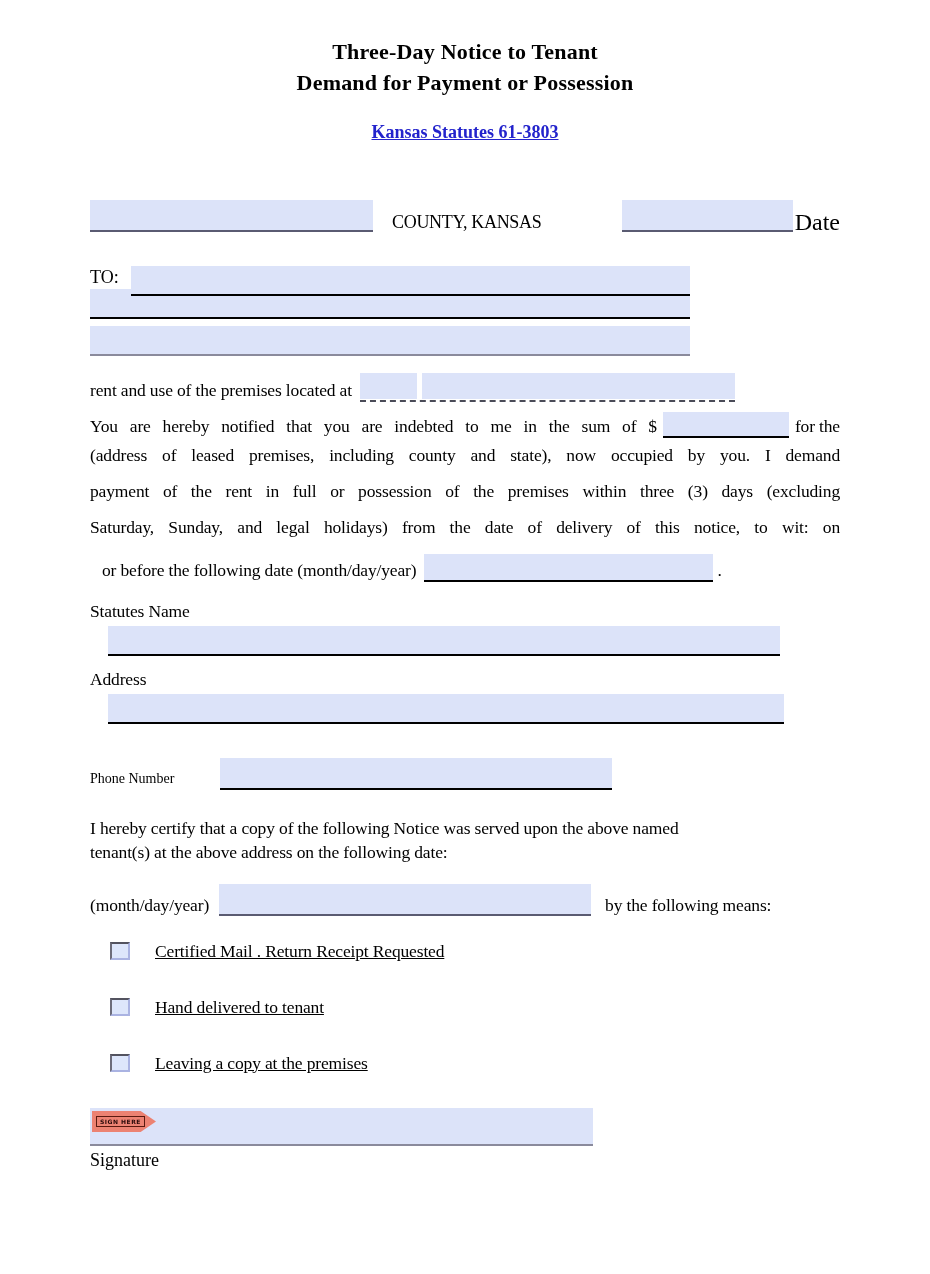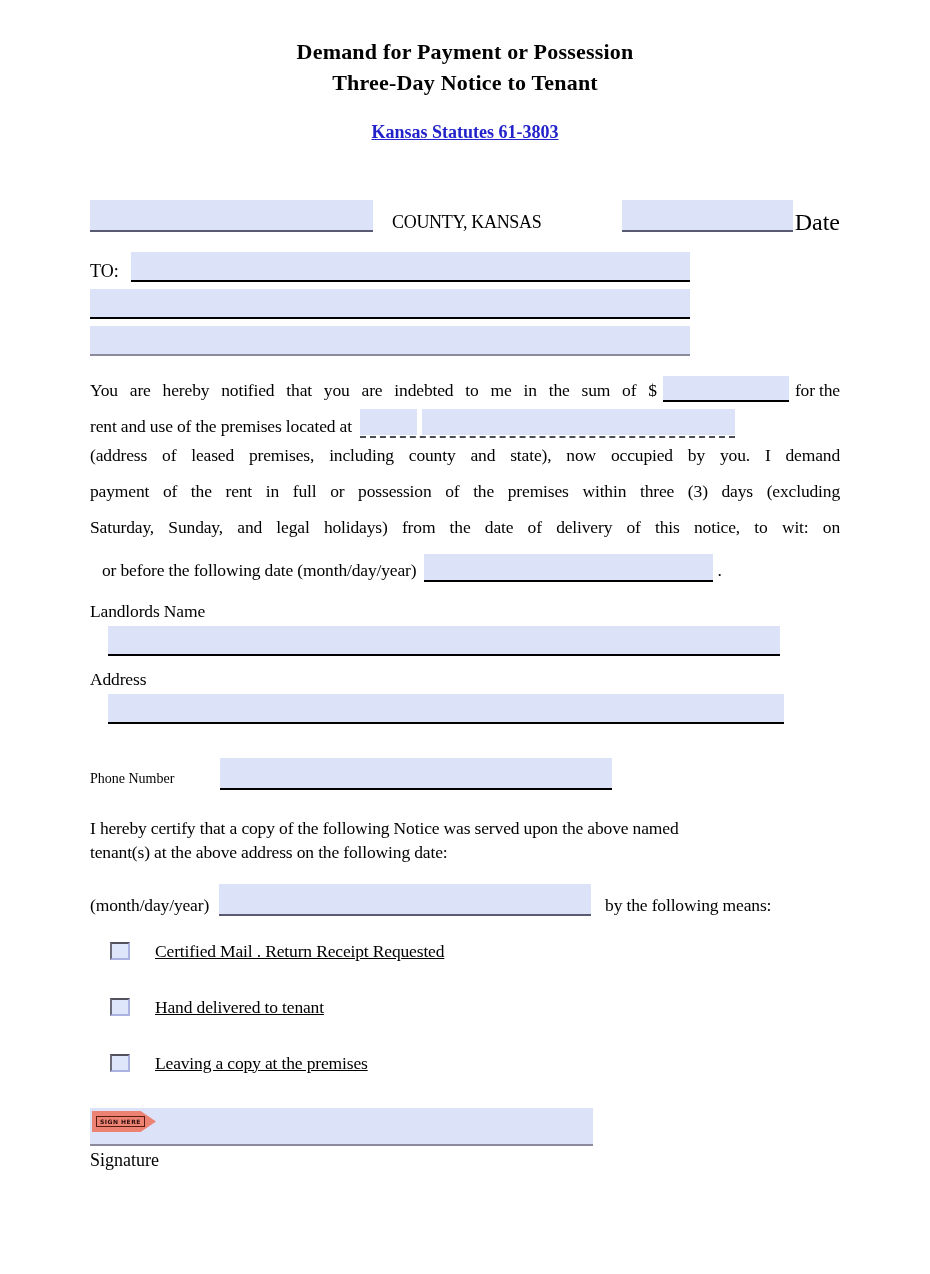--- a/index.html
+++ b/index.html
@@ -28,21 +28,21 @@
   .ul-gray  { border-bottom:2px solid #8a8a9c; }
   .ul-slate { border-bottom:2px solid #5a5b72; }
 
   .county-row { display:flex; align-items:flex-end; margin-top:52px; height:34px; }
   .county-fld { width:283px; height:32px; }
   .county-label { font-size:18px; margin-left:19px; letter-spacing:-0.3px; line-height:20px; }
   .date-fld { margin-left:auto; width:171px; height:32px; }
   .date-label { font-size:24px; line-height:20px; margin-left:2px; }
 
   .to-block { margin-top:34px; width:600px; }
-  .to-row1 { display:flex; align-items:flex-end; height:16px; }
+  .to-row1 { display:flex; align-items:flex-start; height:16px; }
   .to-label { font-size:18px; line-height:22px; }
   .to-fld1 { flex:1; margin-left:12px; height:30px; }
   .to-fld-full { width:100%; height:30px; margin-top:7px; }
 
   .notice { margin-top:10px; font-size:17.5px; letter-spacing:-0.15px; }
   .nline { display:flex; align-items:flex-end; height:36px; white-space:nowrap; }
   .nline-just { display:block; height:36px; line-height:35px; text-align:justify; text-align-last:justify; white-space:normal; }
   .fill-just { flex:1; text-align:justify; text-align-last:justify; line-height:24px; }
   .amount-fld { width:126px; height:26px; margin-left:6px; }
   .tail-txt { margin-left:6px; line-height:24px; }
@@ -98,22 +98,22 @@
   }
   .sig-label { margin-top:4px; font-size:18px; }
 </style>
 </head>
 <body>
 
 <div class="page">
   <div class="content">
 
     <div class="title">
+      <div>Three-Day Notice to Tenant</div>
       <div>Demand for Payment or Possession</div>
-      <div>Three-Day Notice to Tenant</div>
     </div>
 
     <div class="statute-wrap">
       <span class="statute-link">Kansas Statutes 61-3803</span>
     </div>
 
     <div class="county-row">
       <input class="fld ul-slate county-fld" value="" style="">
       <span class="county-label">COUNTY, KANSAS</span>
       <input class="fld ul-slate date-fld" value="" style="">
@@ -123,43 +123,43 @@
     <div class="to-block">
       <div class="to-row1">
         <span class="to-label">TO:</span>
         <input class="fld ul-black to-fld1" value="" style="">
       </div>
       <input class="fld ul-black to-fld-full" value="" style="">
       <input class="fld ul-gray to-fld-full" value="" style="">
     </div>
 
     <div class="notice">
-      <div class="nline">
-        <span class="fill-just">You are hereby notified that you are indebted to me in the sum of $</span>
-        <input class="fld ul-black amount-fld" value="" style="">
-        <span class="tail-txt">for the</span>
-      </div>
       <div class="nline">
         <span class="tail-txt" style="margin-left:0">rent and use of the premises located at</span>
         <span class="dashed-wrap">
           <input class="fld prem-fld1" value="" style="">
           <input class="fld prem-fld2" value="" style="">
         </span>
+      </div>
+      <div class="nline">
+        <span class="fill-just">You are hereby notified that you are indebted to me in the sum of $</span>
+        <input class="fld ul-black amount-fld" value="" style="">
+        <span class="tail-txt">for the</span>
       </div>
       <div class="nline-just">(address of leased premises, including county and state), now occupied by you. I demand</div>
       <div class="nline-just">payment of the rent in full or possession of the premises within three (3) days (excluding</div>
       <div class="nline-just">Saturday, Sunday, and legal holidays) from the date of delivery of this notice, to wit: on</div>
       <div class="nline">
         <span class="tail-txt" style="margin-left:12px">or before the following date (month/day/year)</span>
         <input class="fld ul-black ndate-fld" value="" style="">
         <span class="period">.</span>
       </div>
     </div>
 
-    <div class="sec-label landlord-label">Landlords Name</div>
+    <div class="sec-label landlord-label">Statutes Name</div>
     <input class="fld ul-black landlord-fld" value="" style="">
 
     <div class="sec-label address-label">Address</div>
     <input class="fld ul-black address-fld" value="" style="">
 
     <div class="phone-row">
       <span class="phone-label">Phone Number</span>
       <input class="fld ul-black phone-fld" value="" style="">
     </div>
 

